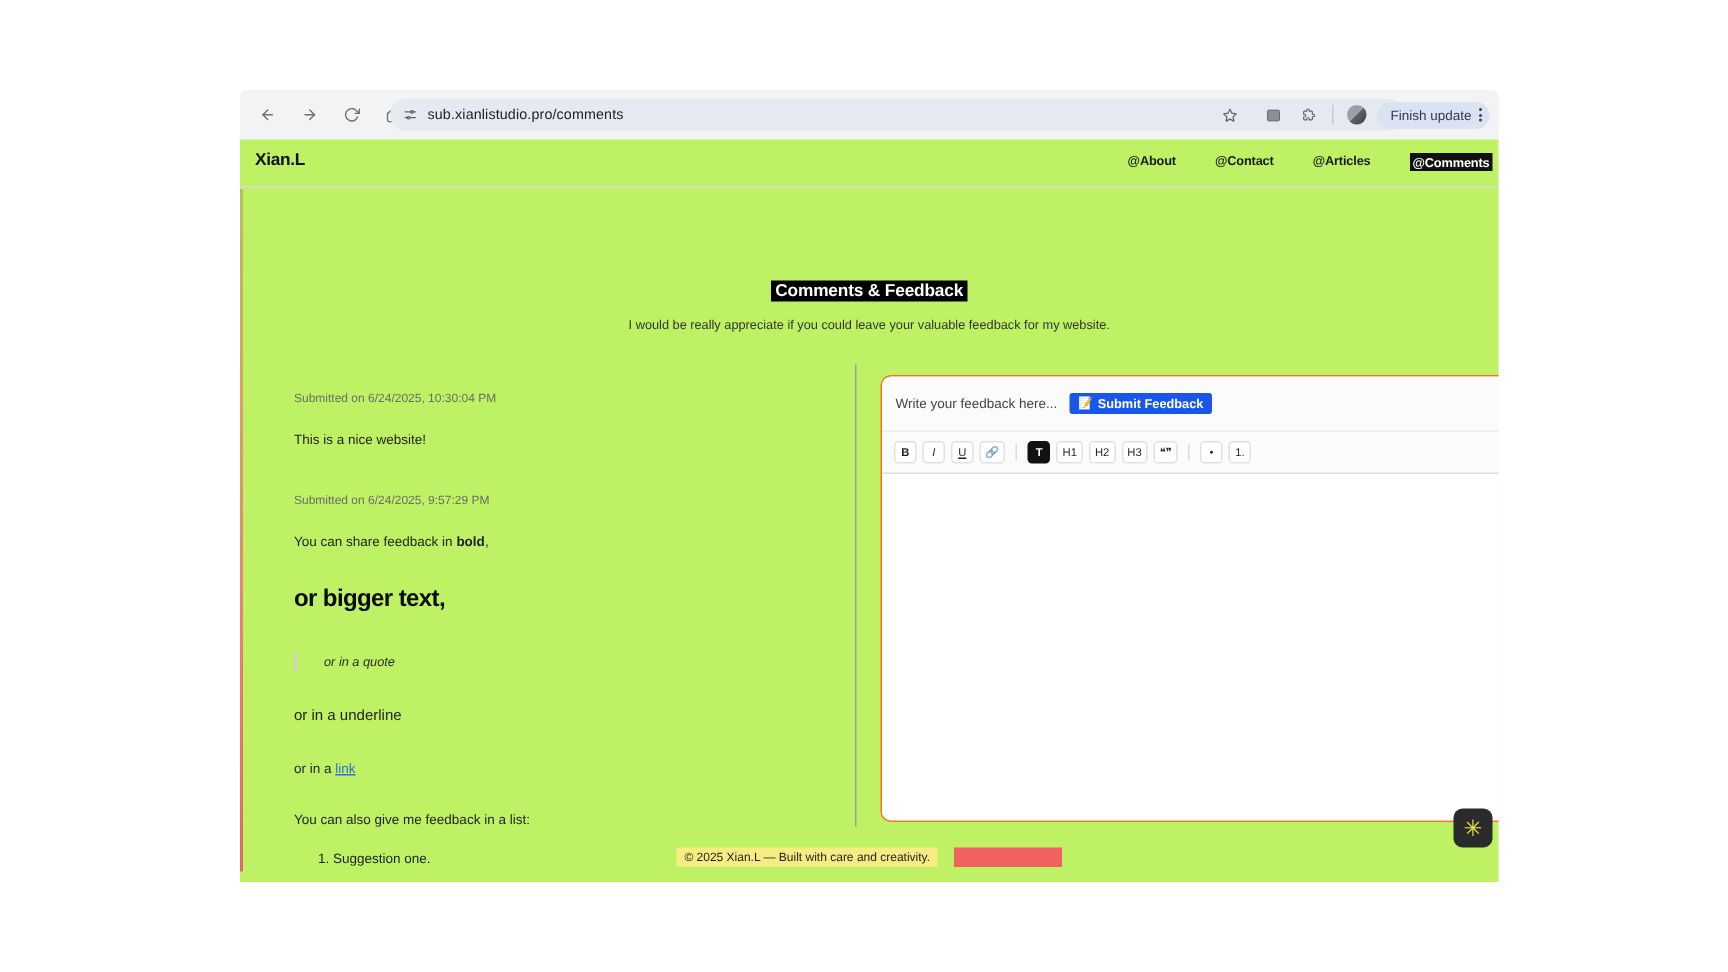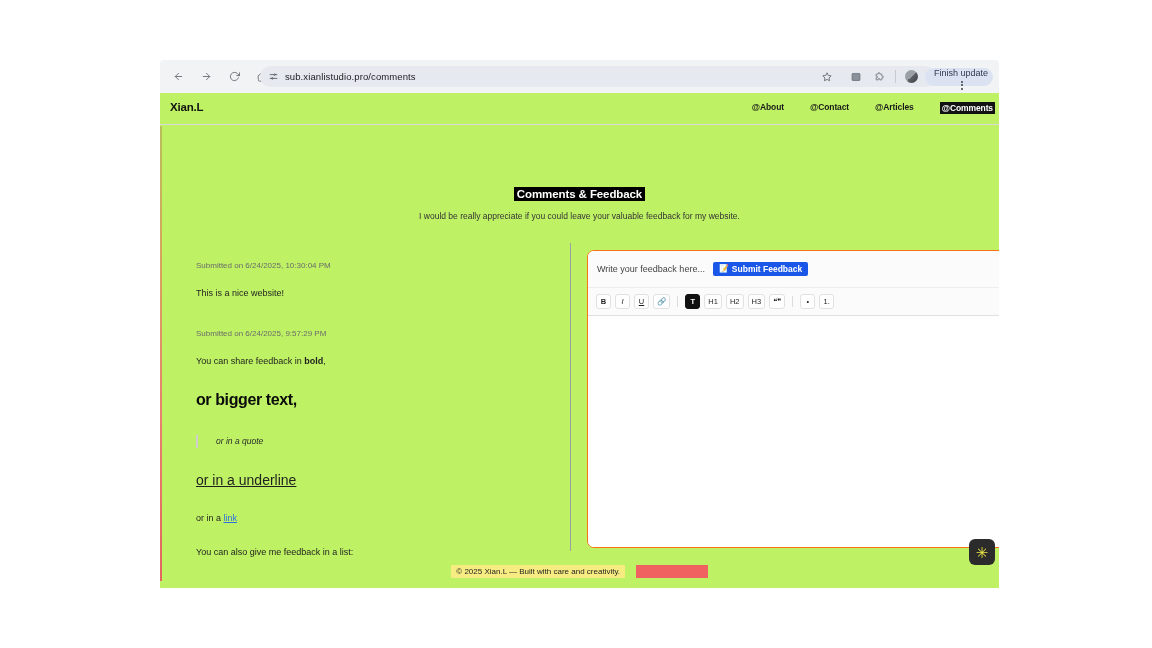--- a/index.html
+++ b/index.html
@@ -102,21 +102,20 @@
     display: flex;
     align-items: center;
     gap: 3px;
     background: #dbe3f3;
     border-radius: 11px;
     height: 18px;
     padding: 0 5px 0 9px;
     font-size: 9px;
     color: #2f3a4f;
     white-space: nowrap;
-    flex-direction: column;
   }
   .kebab {
     display: flex;
     flex-direction: column;
     gap: 1.5px;
     align-items: center;
     padding-left: 2px;
   }
   .kebab i { width: 2px; height: 2px; border-radius: 50%; background: #3c4043; display:block;}
 
@@ -236,22 +235,21 @@
   }
   .cb-quote {
     border-left: 2px solid #cfcfcf;
     padding-left: 18px;
     font-style: italic;
     font-size: 8.5px;
     color: #2b2b2b;
     margin-bottom: 22px;
   }
   .cb-underline {
-    text-decoration: underline;
-    font-size: 14px;
+    font-size: 10px;
     color: #1f1f1f;
     margin-bottom: 21px;
   }
   .cb-link-row { font-size: 9px; color: #1f1f1f; margin-bottom: 21px; }
   .cb-link-row a { color: #2b6fe0; text-decoration: underline; }
   .cb-list-intro { font-size: 9px; color: #1f1f1f; margin-bottom: 12px; }
   .cb-list {
     margin: 0;
     padding-left: 26px;
     font-size: 9px;
@@ -488,20 +486,24 @@
           <div class="cb-row">
             <span>You can share feedback in </span><b>bold</b><span>,</span>
           </div>
           <div class="cb-big">or bigger text,</div>
           <div class="cb-quote">or in a quote</div>
           <div class="cb-underline">or in a underline</div>
           <div class="cb-link-row">
             <span>or in a </span><a href="#">link</a>
           </div>
           <div class="cb-list-intro">You can also give me feedback in a list:</div>
+          <ol class="cb-list">
+            <li>Suggestion one.</li>
+
+          </ol>
         </div>
       </div>
     </div>
 
     <div class="editor">
       <div class="editor-head">
         <span class="editor-placeholder">Write your feedback here...</span>
         <span class="submit-btn">
           <span class="memo">📝</span>
           <span>Submit Feedback</span>

